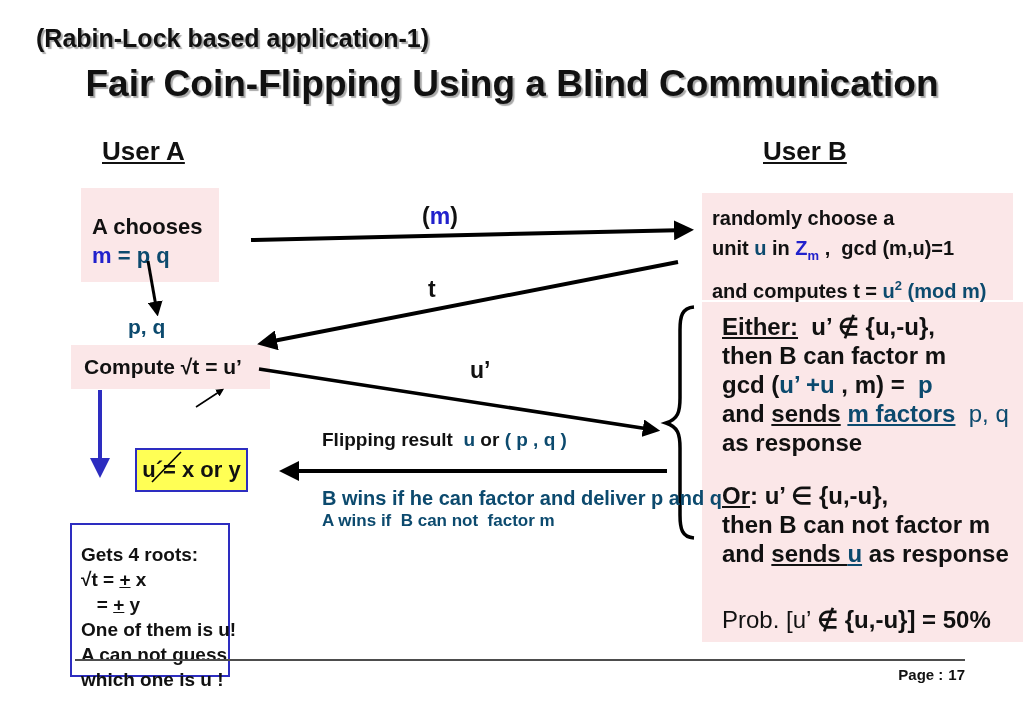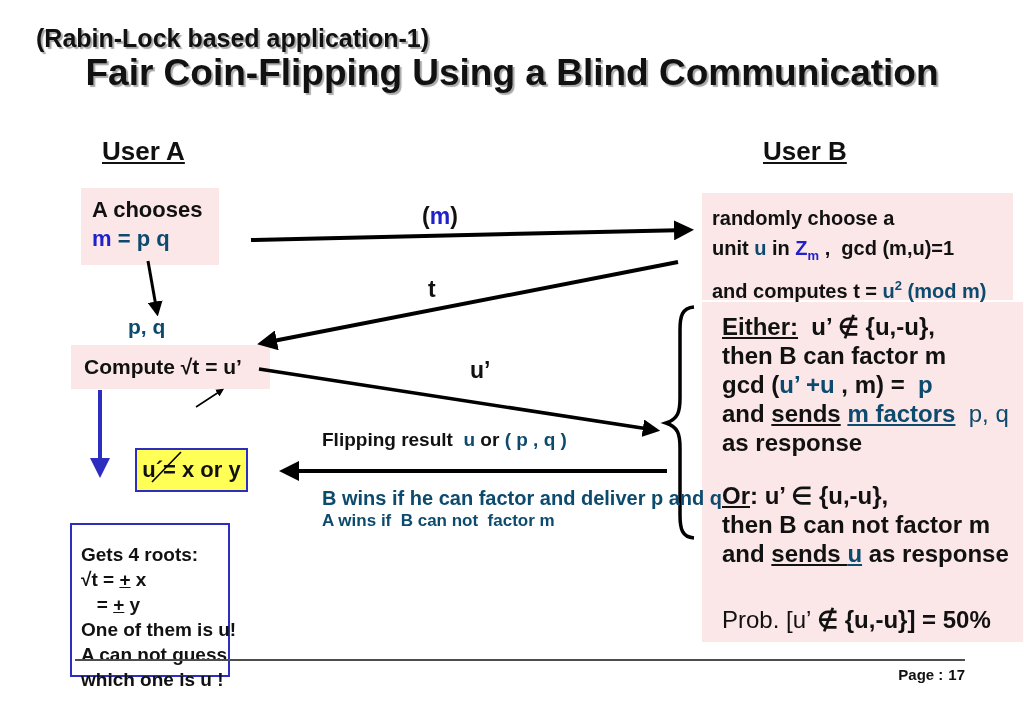--- a/index.html
+++ b/index.html
@@ -8,28 +8,28 @@
   .abs { position:absolute; }
   .b { font-weight:bold; }
   .pre { white-space:pre; }
   .red { color:#0c4a6e; }
   .blue { color:#2121cc; }
   .u { text-decoration:underline; }
   .w400 { font-weight:400; }
   .shadowed { text-shadow:2px 2px 1px #a9a9a9; }
 
   .kicker { position:absolute; left:0; top:24px; width:910px; text-align:left; font-size:25px;margin-left:36px; }
-  .title  { position:absolute; left:0; top:52px; width:1024px; text-align:center; font-size:37px; }
+  .title  { position:absolute; left:0; top:63px; width:1024px; text-align:center; font-size:37px; }
 
   .hdr { font-size:26px; font-weight:bold; text-decoration:underline; }
 
   .pinkbox { background:#fbe7e8; }
   .bluebox { border:2px solid #2d2dc0; box-sizing:border-box;margin-top:40px; }
 
-  .achoose { left:81px; top:188px; width:127px; height:70px; padding:7px 0 0 11px; font-size:22px; line-height:29px; }
+  .achoose { left:81px; top:188px; width:127px; height:70px; padding:24px 0 0 11px; font-size:22px; line-height:29px; }
   .pqlabel { left:128px; top:315px; font-size:21px; }
   .compute { left:71px; top:345px; width:186px; height:44px; line-height:44px; font-size:21px; padding-left:13px; white-space:nowrap; }
   .hint    { left:135px; top:408px; width:113px; height:44px; background:#ffff55; text-align:center; line-height:40px; font-size:22px; }
   .roots   { left:70px;  top:483px; width:160px; height:154px; background:#fff; padding:17px 0 0 9px; font-size:19px; line-height:25px; }
 
   .bchoose { left:702px; top:193px; width:301px; height:97px; padding:10px 0 0 10px; font-size:20px; line-height:30px; }
   .beither { left:702px; top:302px; width:301px; height:330px; padding:10px 0 0 20px; font-size:24px; line-height:29px; }
   .orblock { margin-top:24px; }
   .probline{ margin-top:37px; }
 

